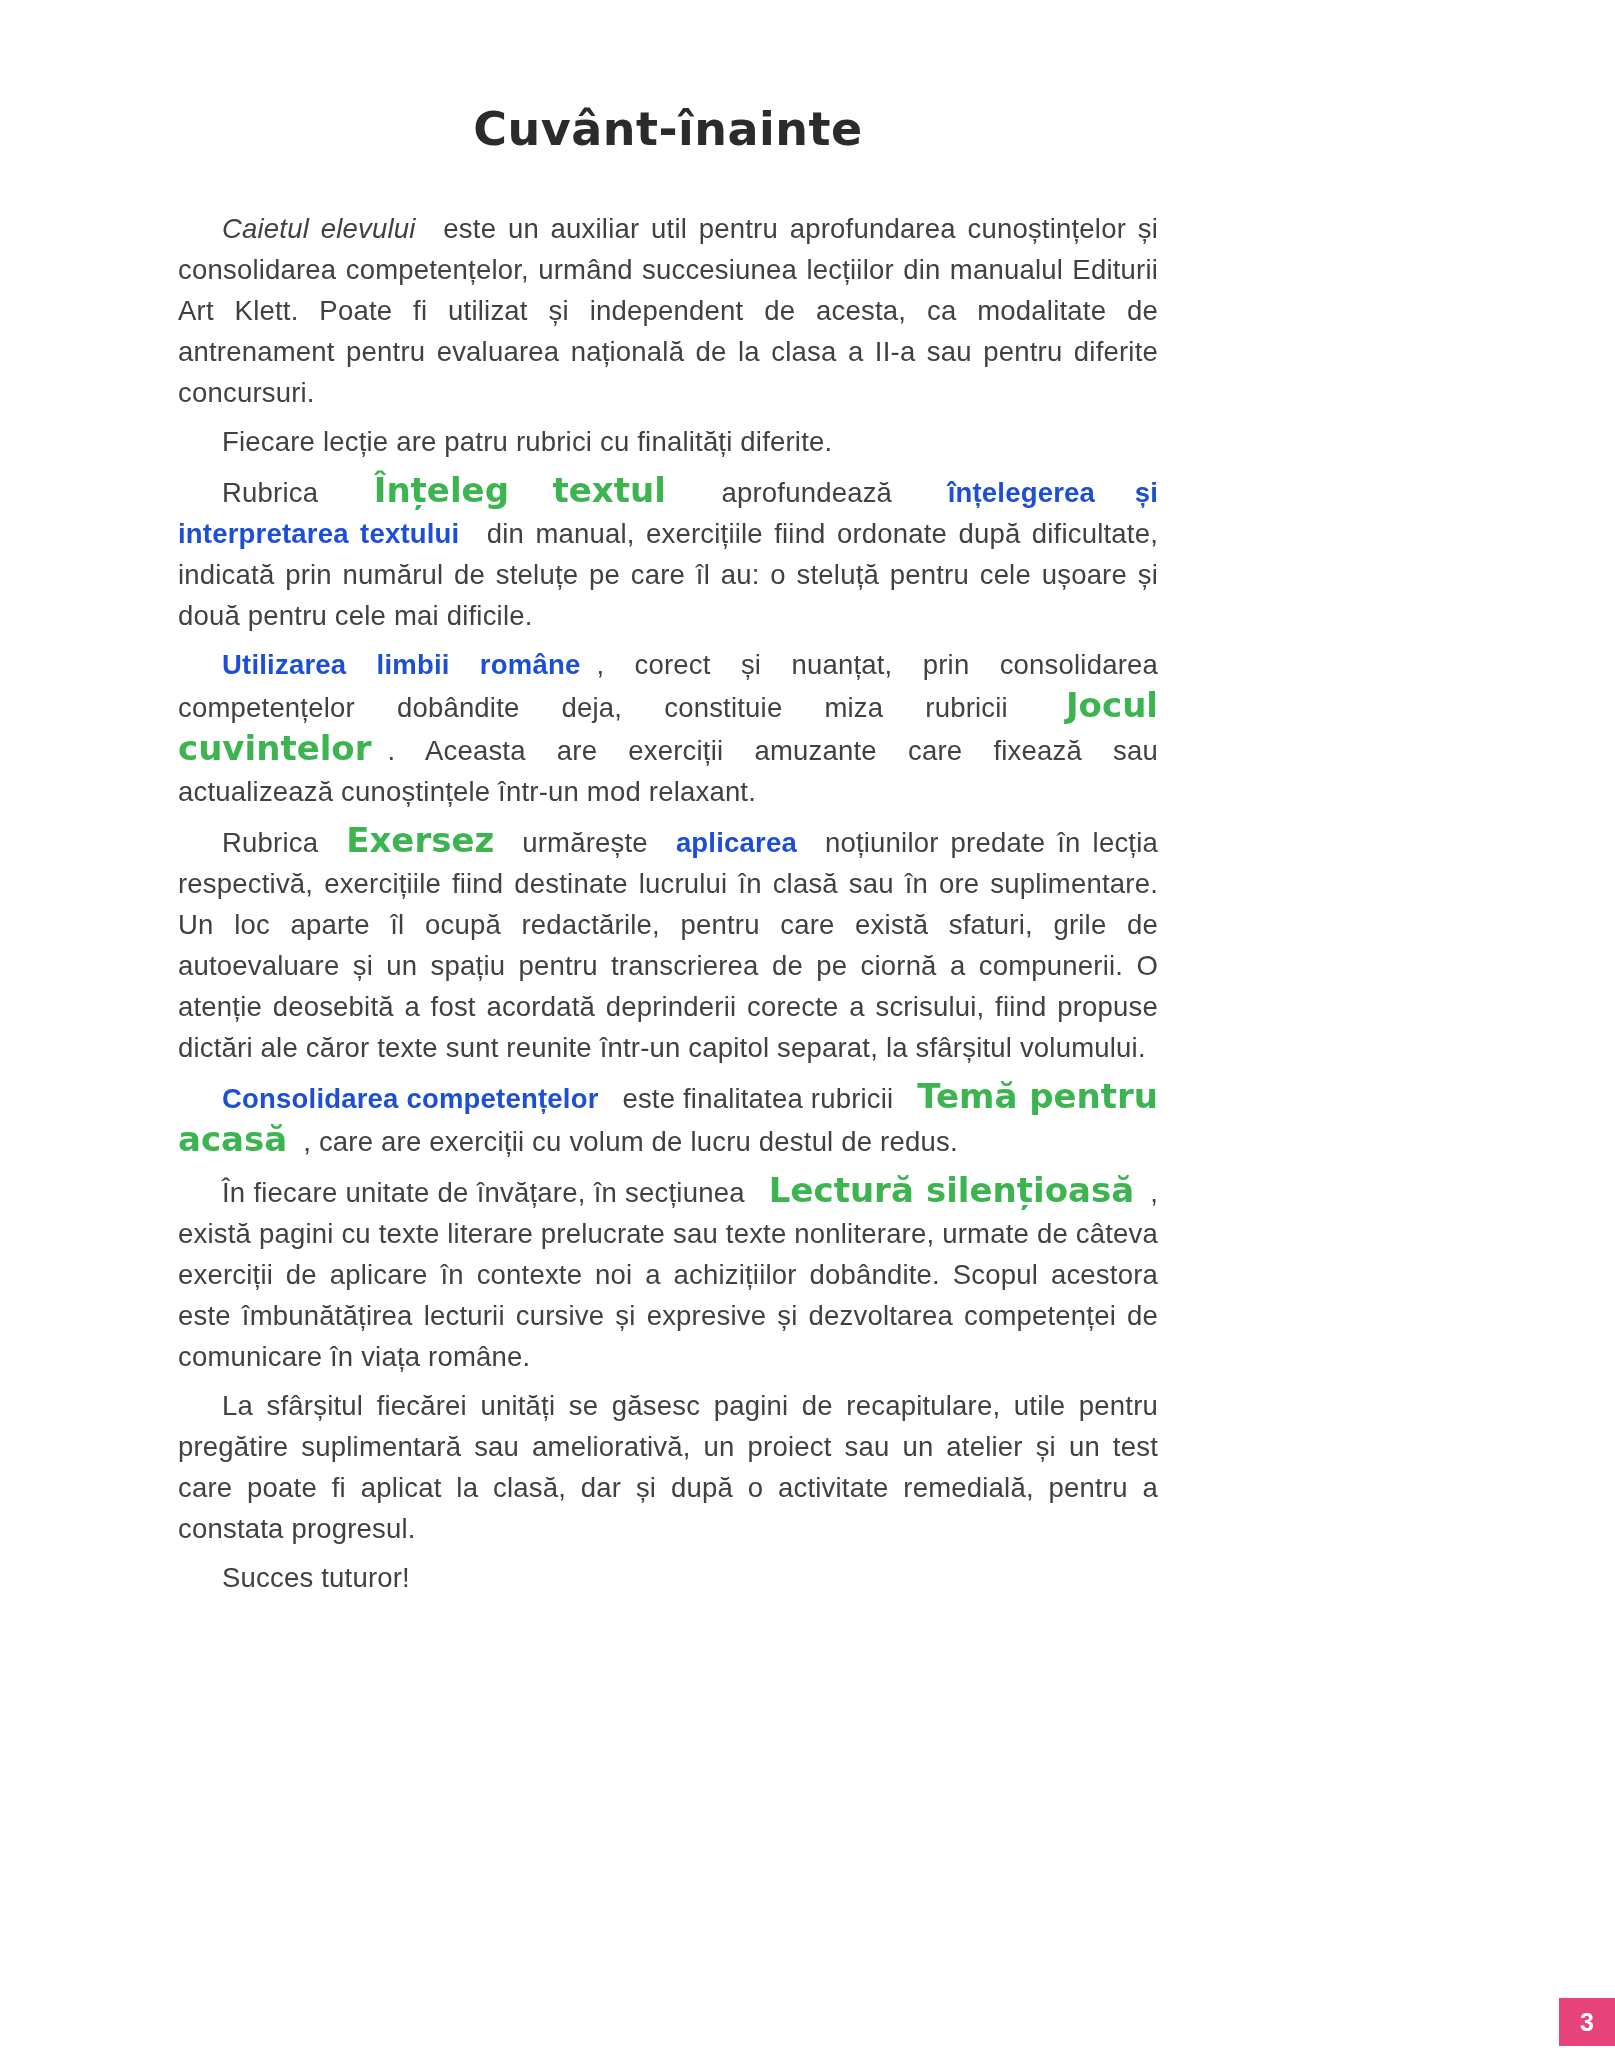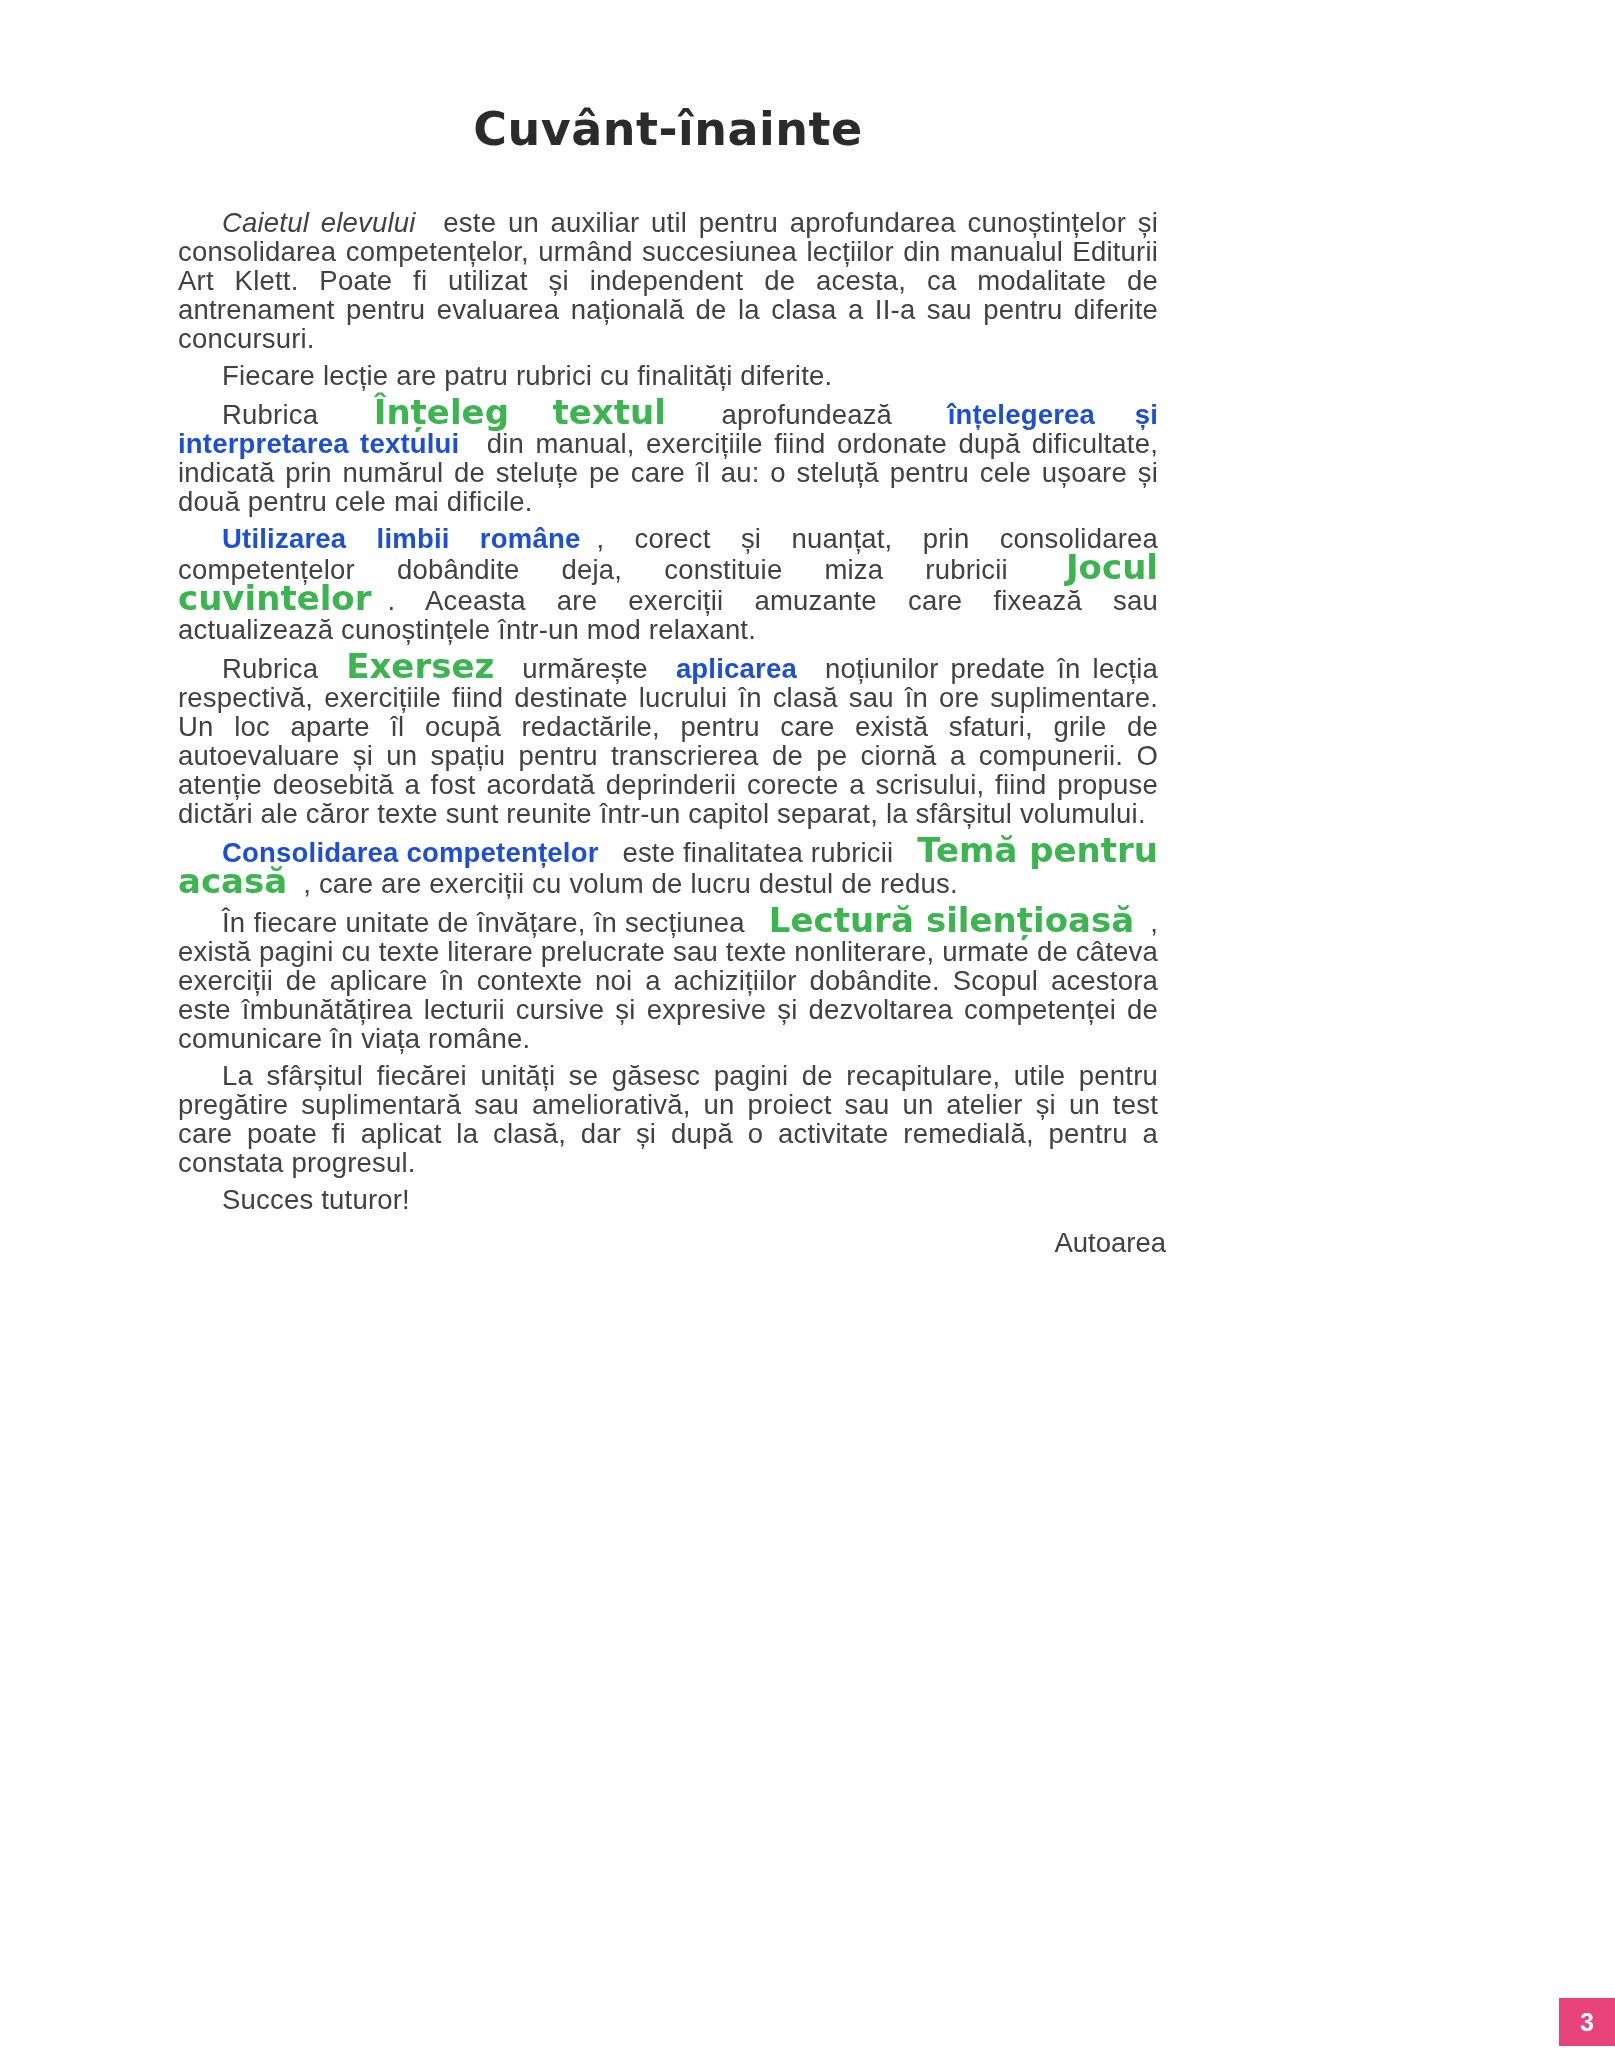--- a/index.html
+++ b/index.html
@@ -27,21 +27,21 @@
     text-align: center;
     font-family: "DejaVu Sans", sans-serif;
     font-weight: 700;
     font-size: 46px;
     letter-spacing: 0.5px;
     color: #2b2b2b;
     margin-bottom: 52px;
   }
   .body-text p {
     font-size: 27.5px;
-    line-height: 29px;
+    line-height: 41px;
     text-align: justify;
     text-indent: 36px;
     color: var(--body-color, #414042);
     letter-spacing: 0.2px;
   }
   .body-text span.i { font-style: italic; }
   .body-text span.b { font-weight: 700; color: #1d4ed8; }
   .body-text span.g {
     font-weight: 800;
     color: var(--green, #3cb450);
@@ -81,18 +81,17 @@
         <p><span class="i">Caietul elevului</span><span> este un auxiliar util pentru aprofundarea cunoștințelor și consolidarea competențelor, urmând succesiunea lecțiilor din manualul Editurii Art Klett. Poate fi utilizat și independent de acesta, ca modalitate de antrenament pentru evaluarea națională de la clasa a II-a sau pentru diferite concursuri.</span></p>
         <p><span>Fiecare lecție are patru rubrici cu finalități diferite.</span></p>
         <p><span>Rubrica </span><span class="g">Înțeleg textul</span><span> aprofundează </span><span class="b">înțelegerea și interpretarea textului</span><span> din manual, exercițiile fiind ordonate după dificultate, indicată prin numărul de steluțe pe care îl au: o steluță pentru cele ușoare și două pentru cele mai dificile.</span></p>
         <p><span class="b">Utilizarea limbii române</span><span>, corect și nuanțat, prin consolidarea competențelor dobândite deja, constituie miza rubricii </span><span class="g">Jocul cuvintelor</span><span>. Aceasta are exerciții amuzante care fixează sau actualizează cunoștințele într-un mod relaxant.</span></p>
         <p><span>Rubrica </span><span class="g">Exersez</span><span> urmărește </span><span class="b">aplicarea</span><span> noțiunilor predate în lecția respectivă, exercițiile fiind destinate lucrului în clasă sau în ore suplimentare. Un loc aparte îl ocupă redactările, pentru care există sfaturi, grile de autoevaluare și un spațiu pentru transcrierea de pe ciornă a compunerii. O atenție deosebită a fost acordată deprinderii corecte a scrisului, fiind propuse dictări ale căror texte sunt reunite într-un capitol separat, la sfârșitul volumului.</span></p>
         <p><span class="b">Consolidarea competențelor</span><span> este finalitatea rubricii </span><span class="g">Temă pentru acasă</span><span>, care are exerciții cu volum de lucru destul de redus.</span></p>
         <p><span>În fiecare unitate de învățare, în secțiunea </span><span class="g">Lectură silențioasă</span><span>, există pagini cu texte literare prelucrate sau texte nonliterare, urmate de câteva exerciții de aplicare în contexte noi a achizițiilor dobândite. Scopul acestora este îmbunătățirea lecturii cursive și expresive și dezvoltarea competenței de comunicare în viața române.</span></p>
         <p><span>La sfârșitul fiecărei unități se găsesc pagini de recapitulare, utile pentru pregătire suplimentară sau ameliorativă, un proiect sau un atelier și un test care poate fi aplicat la clasă, dar și după o activitate remedială, pentru a constata progresul.</span></p>
         <p><span>Succes tuturor!</span></p>
       </div>
-    <p class="signature">Autoarea</p>
   </div>
   <div class="page-number-badge">
     <span>3</span>
   </div>
 </div>
 
 </body></html>

